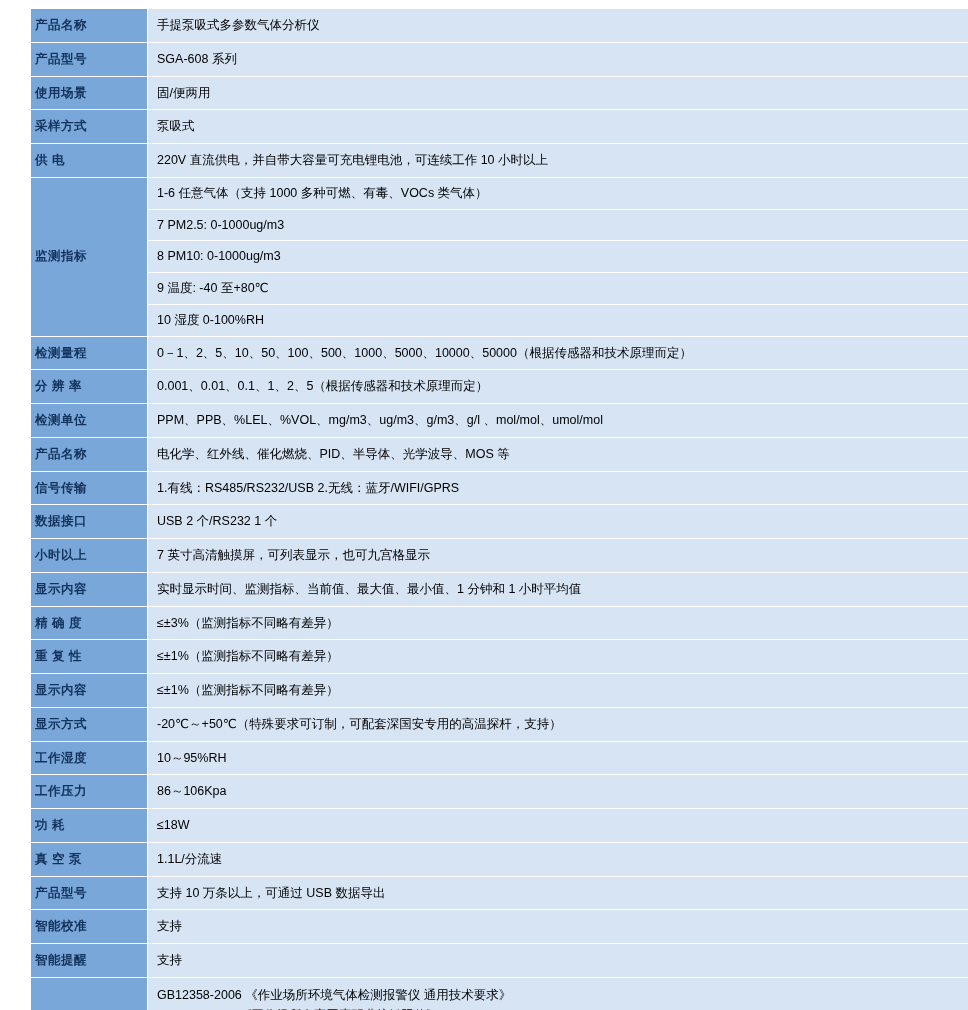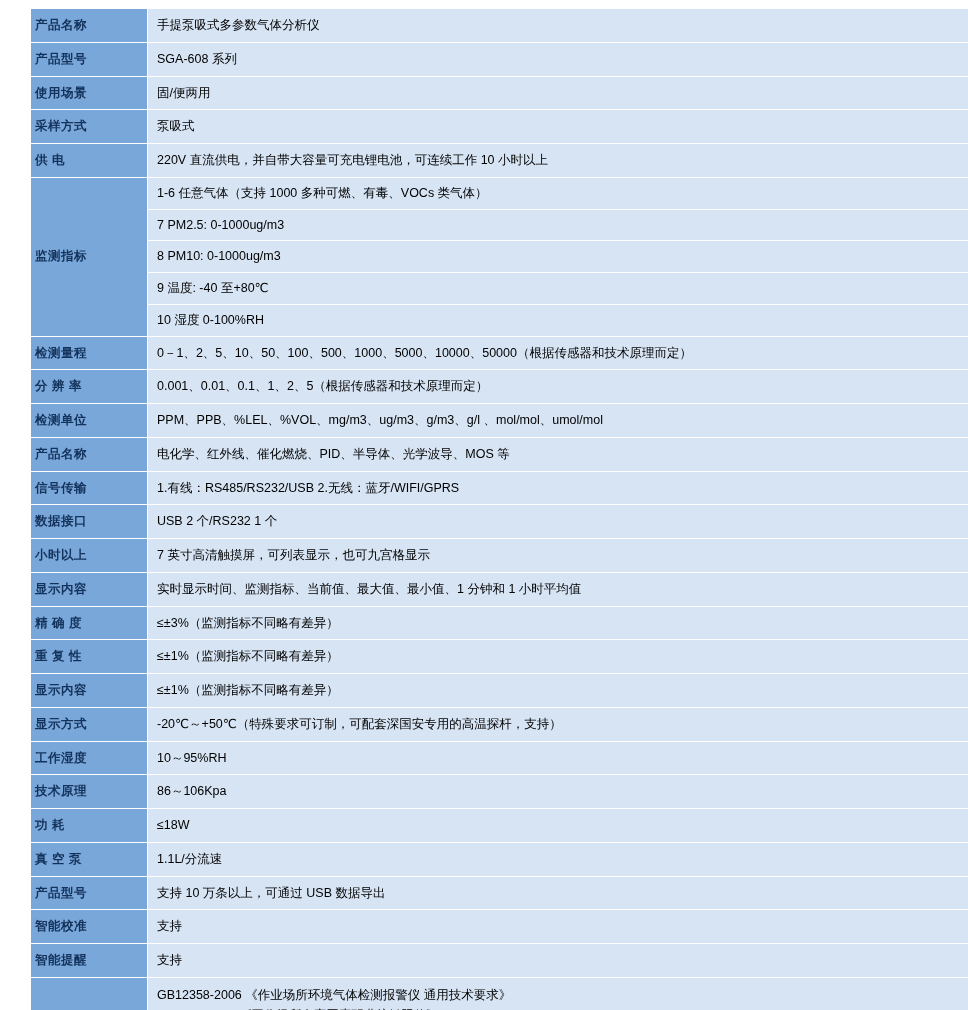--- a/index.html
+++ b/index.html
@@ -158,21 +158,21 @@
       <td class="label">显示方式</td>
       <td class="value">-20℃～+50℃（特殊要求可订制，可配套深国安专用的高温探杆，支持）</td>
     </tr>
 
     <tr>
       <td class="label">工作湿度</td>
       <td class="value">10～95%RH</td>
     </tr>
 
     <tr>
-      <td class="label">技术原理</td>
+      <td class="label">工作压力</td>
       <td class="value">86～106Kpa</td>
     </tr>
 
     <tr>
       <td class="label">功    耗</td>
       <td class="value">≤18W</td>
     </tr>
 
     <tr>
       <td class="label">真  空  泵</td>

